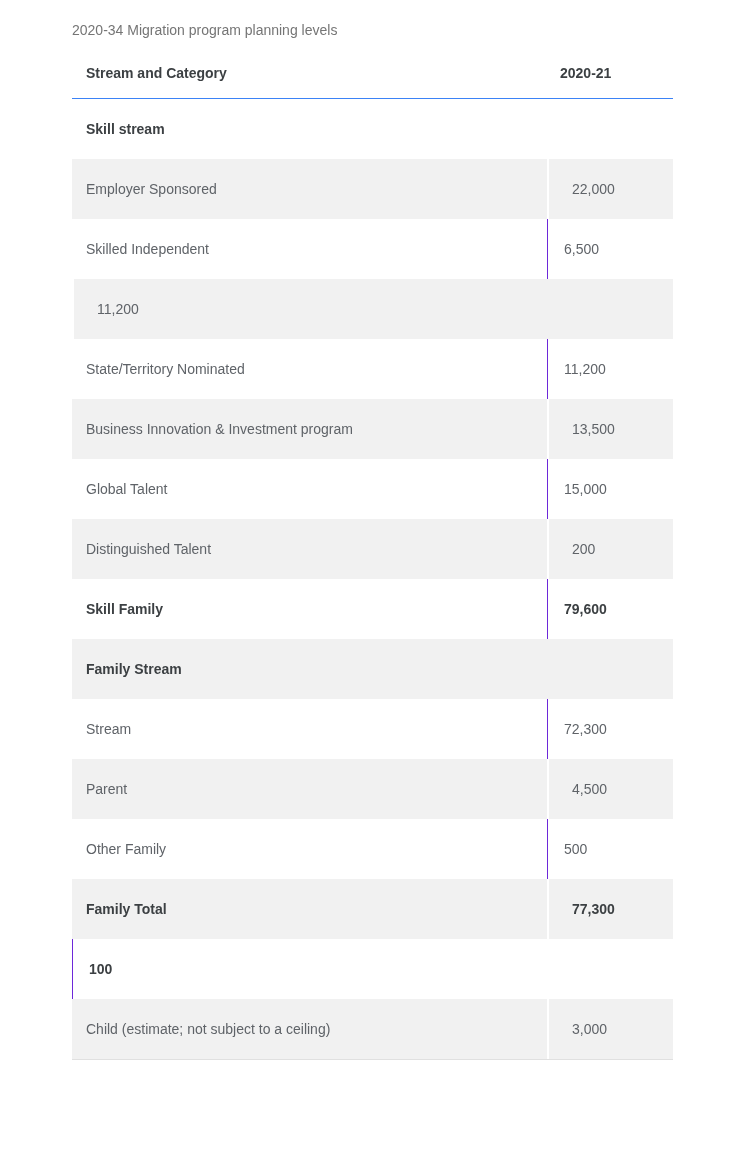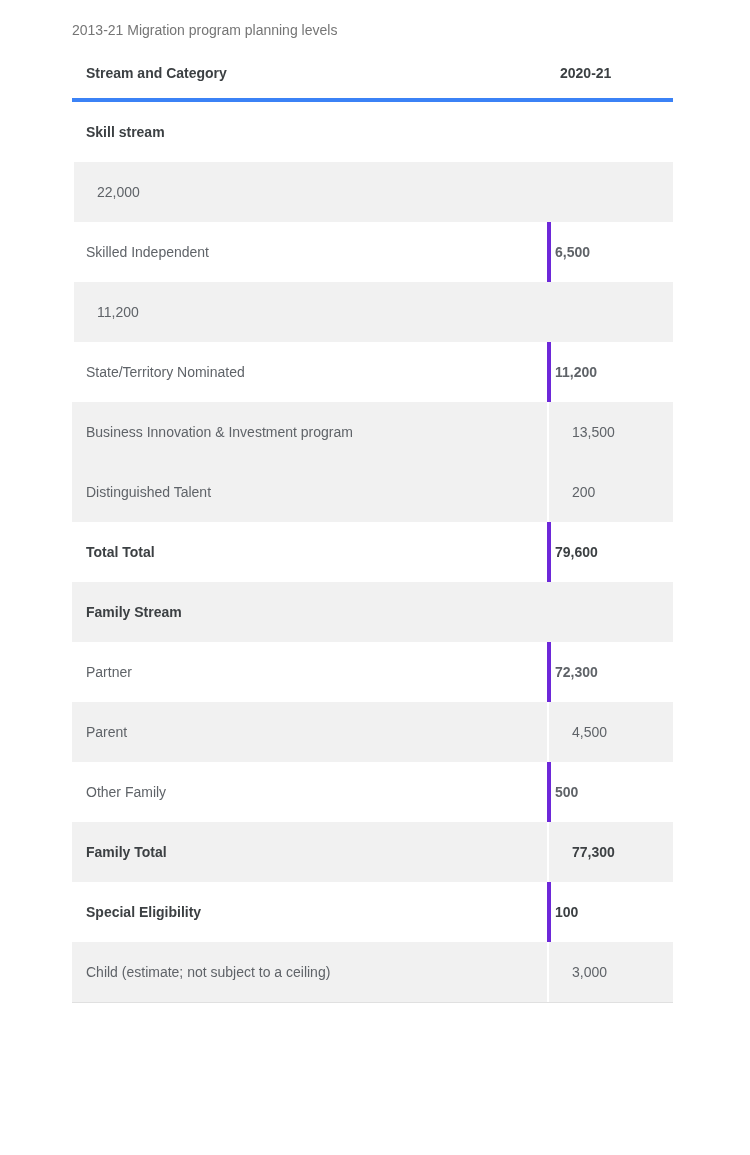--- a/index.html
+++ b/index.html
@@ -26,21 +26,21 @@
     width: 601px;
     border-bottom: 1px solid #e0e0e0;
   }
   .row {
     display: flex;
     align-items: stretch;
     height: 60px;
   }
   .row.header-row {
     height: 50px;
-    border-bottom: 4px solid #3b82f6;
+    border-bottom: 1px solid #3b82f6;
   }
   .cell {
     display: flex;
     align-items: center;
     box-sizing: border-box;
     font-size: 14px;
     line-height: 18px;
     color: #5f6368;
   }
   .cell.label {
@@ -55,98 +55,101 @@
   }
   .cell.span {
     width: 601px;
     padding-left: 14px;
   }
   .row.shaded {
     background: #f1f1f1;
   }
   
   .row.plain .cell.value.divided {
-    border-left: 4px solid #6d28d9;
-    padding-left: 4px;
-    font-weight: bold;
+    border-left: 1px solid #6d28d9;
+    padding-left: 16px;
   }
   .row.shaded .cell.value.divided {
     border-left: 2px solid #ffffff;
     padding-left: 23px;
   }
   
   .row.header-row .cell,
   .row.section .cell,
   .row.total .cell {
     font-weight: 700;
     color: #3c4043;
   }
 </style>
 </head>
 <body>
 
 <div class="page">
-  <div class="title">2013-21 Migration program planning levels</div>
+  <div class="title">2020-34 Migration program planning levels</div>
 
   <div class="table">
     <div class="row header-row">
       <div class="cell label">Stream and Category</div>
       <div class="cell value">2020-21</div>
     </div>
     <div id="rows">
         <div class="row plain section">
           <div class="cell span">Skill stream</div>
         </div>
         <div class="row shaded item">
+          <div class="cell label">Employer Sponsored</div>
           <div class="cell value divided">22,000</div>
         </div>
         <div class="row plain item">
           <div class="cell label">Skilled Independent</div>
           <div class="cell value divided">6,500</div>
         </div>
         <div class="row shaded item">
           <div class="cell value divided">11,200</div>
         </div>
         <div class="row plain item">
           <div class="cell label">State/Territory Nominated</div>
           <div class="cell value divided">11,200</div>
         </div>
         <div class="row shaded item">
           <div class="cell label">Business Innovation &amp; Investment program</div>
           <div class="cell value divided">13,500</div>
         </div>
+        <div class="row plain item">
+          <div class="cell label">Global Talent</div>
+          <div class="cell value divided">15,000</div>
+        </div>
         <div class="row shaded item">
           <div class="cell label">Distinguished Talent</div>
           <div class="cell value divided">200</div>
         </div>
         <div class="row plain total">
-          <div class="cell label">Total Total</div>
+          <div class="cell label">Skill Family</div>
           <div class="cell value divided">79,600</div>
         </div>
         <div class="row shaded section">
           <div class="cell span">Family Stream</div>
         </div>
         <div class="row plain item">
-          <div class="cell label">Partner</div>
+          <div class="cell label">Stream</div>
           <div class="cell value divided">72,300</div>
         </div>
         <div class="row shaded item">
           <div class="cell label">Parent</div>
           <div class="cell value divided">4,500</div>
         </div>
         <div class="row plain item">
           <div class="cell label">Other Family</div>
           <div class="cell value divided">500</div>
         </div>
         <div class="row shaded total">
           <div class="cell label">Family Total</div>
           <div class="cell value divided">77,300</div>
         </div>
         <div class="row plain total">
-          <div class="cell label">Special Eligibility</div>
           <div class="cell value divided">100</div>
         </div>
         <div class="row shaded item">
           <div class="cell label">Child (estimate; not subject to a ceiling)</div>
           <div class="cell value divided">3,000</div>
         </div>
       </div>
   </div>
 </div>
 

